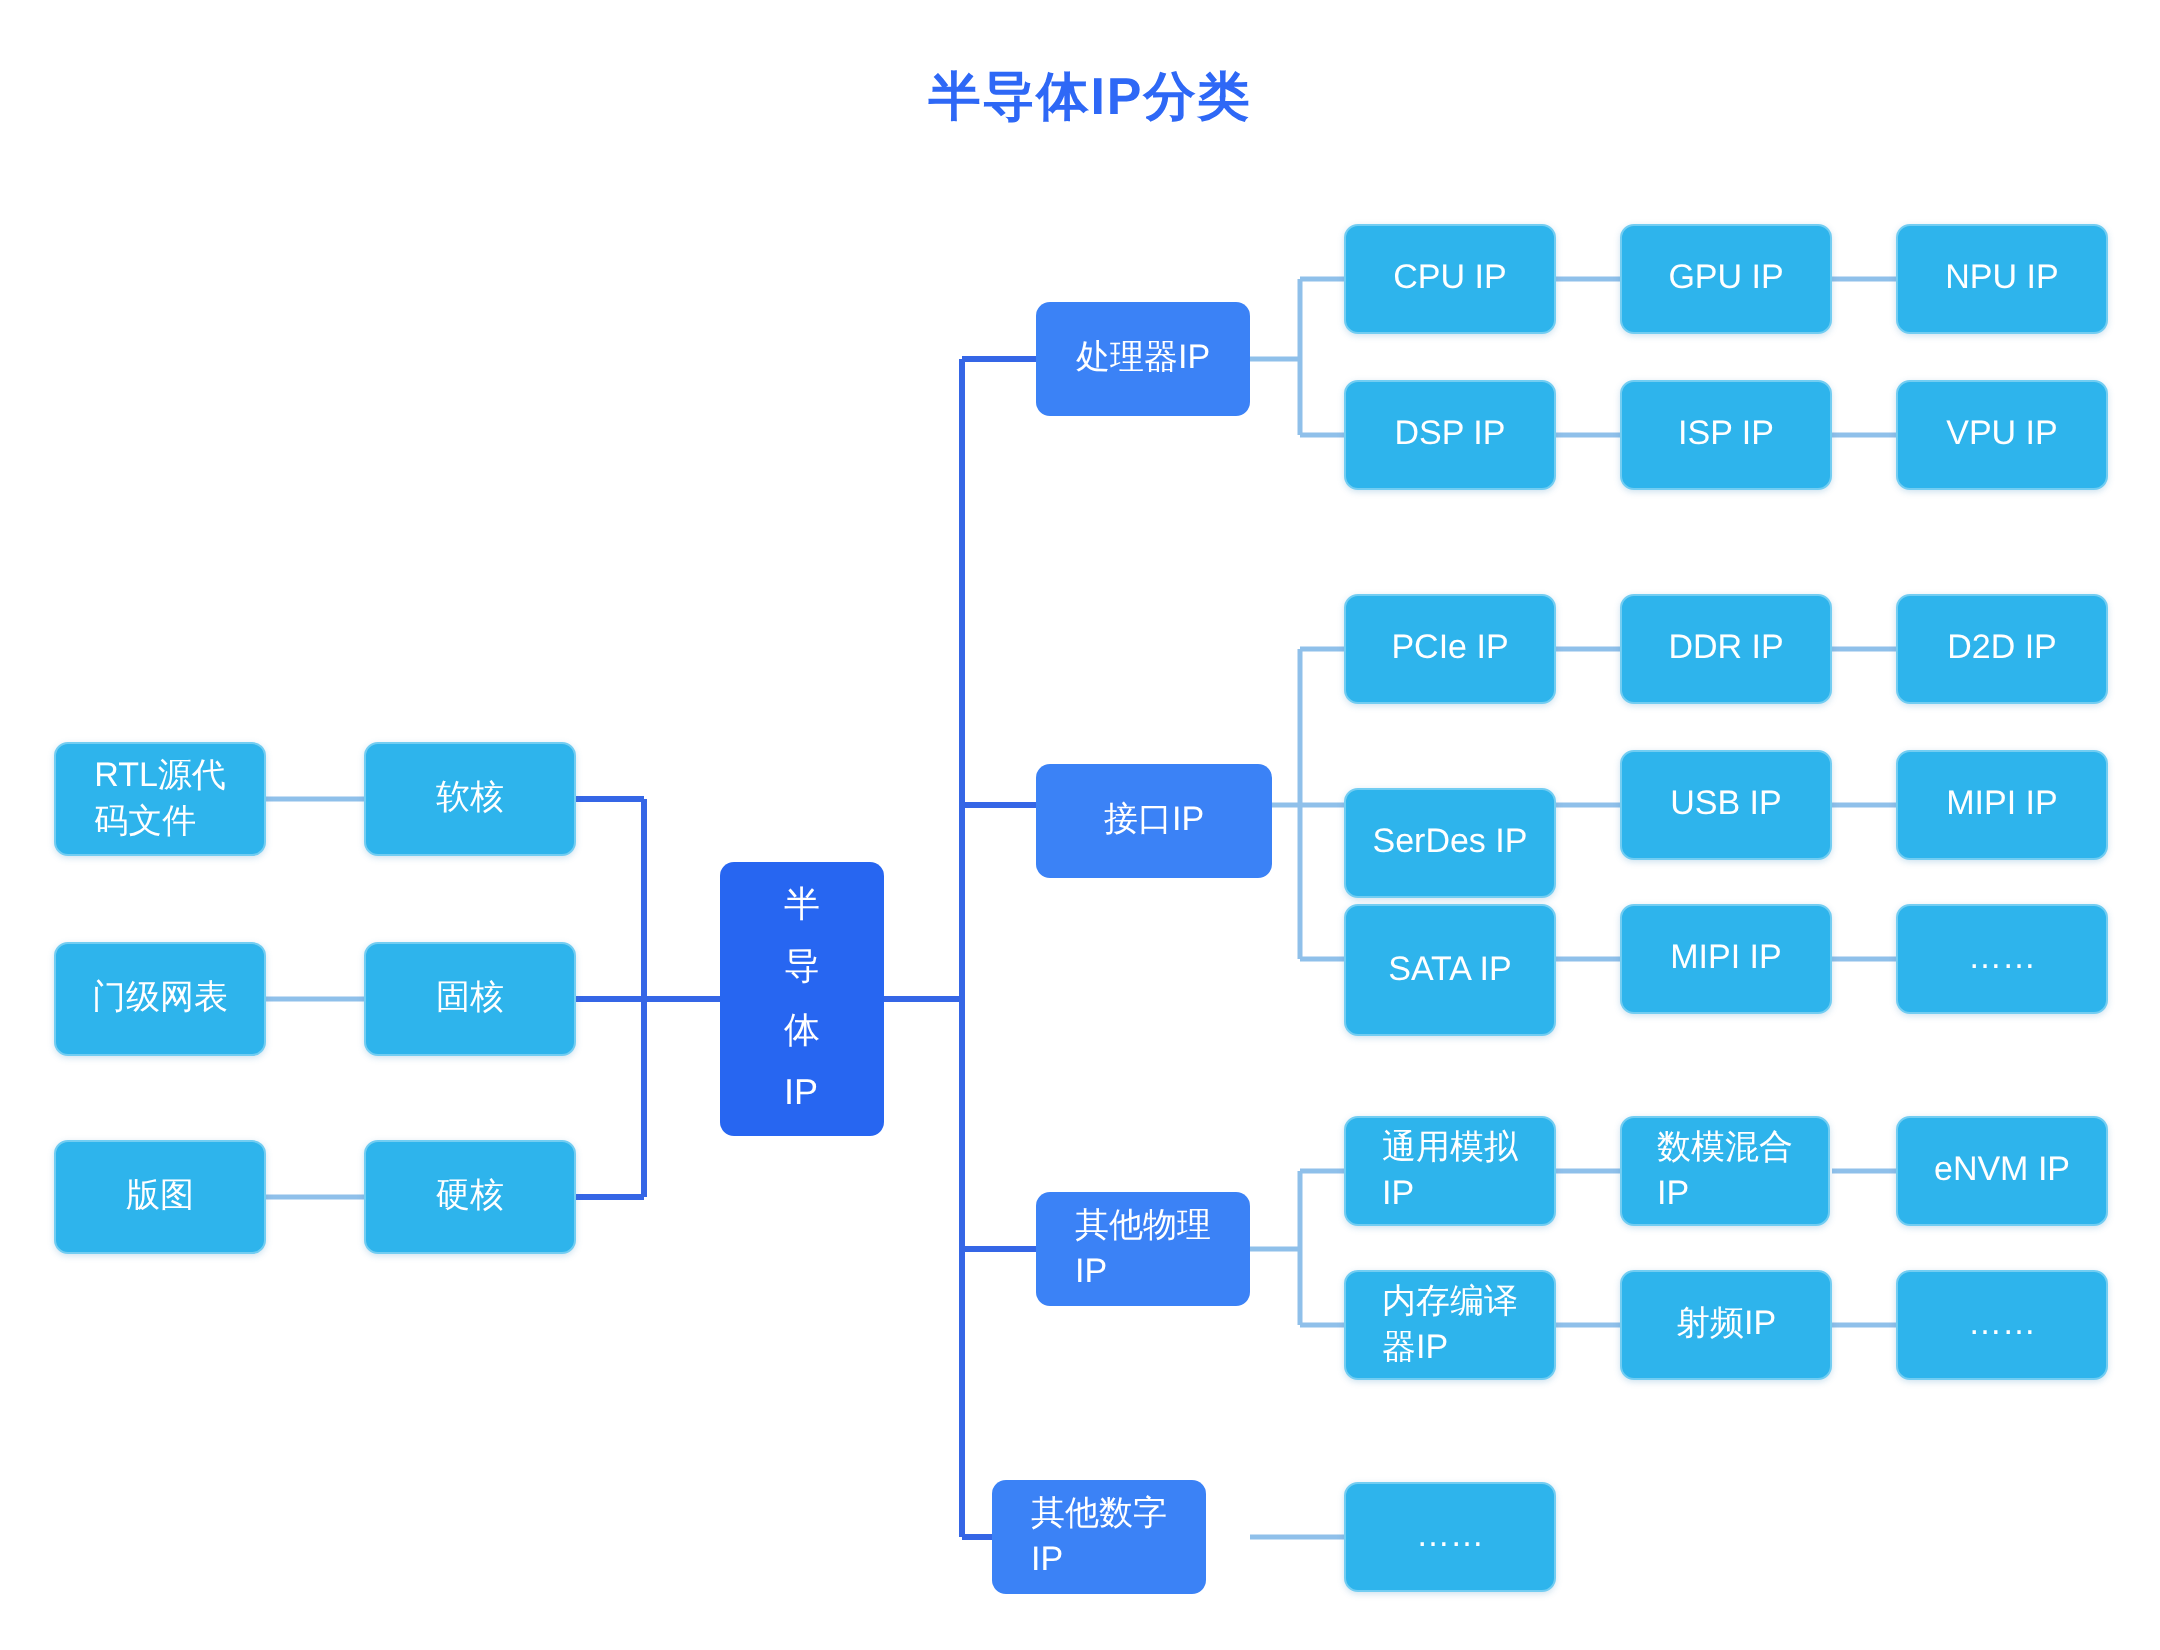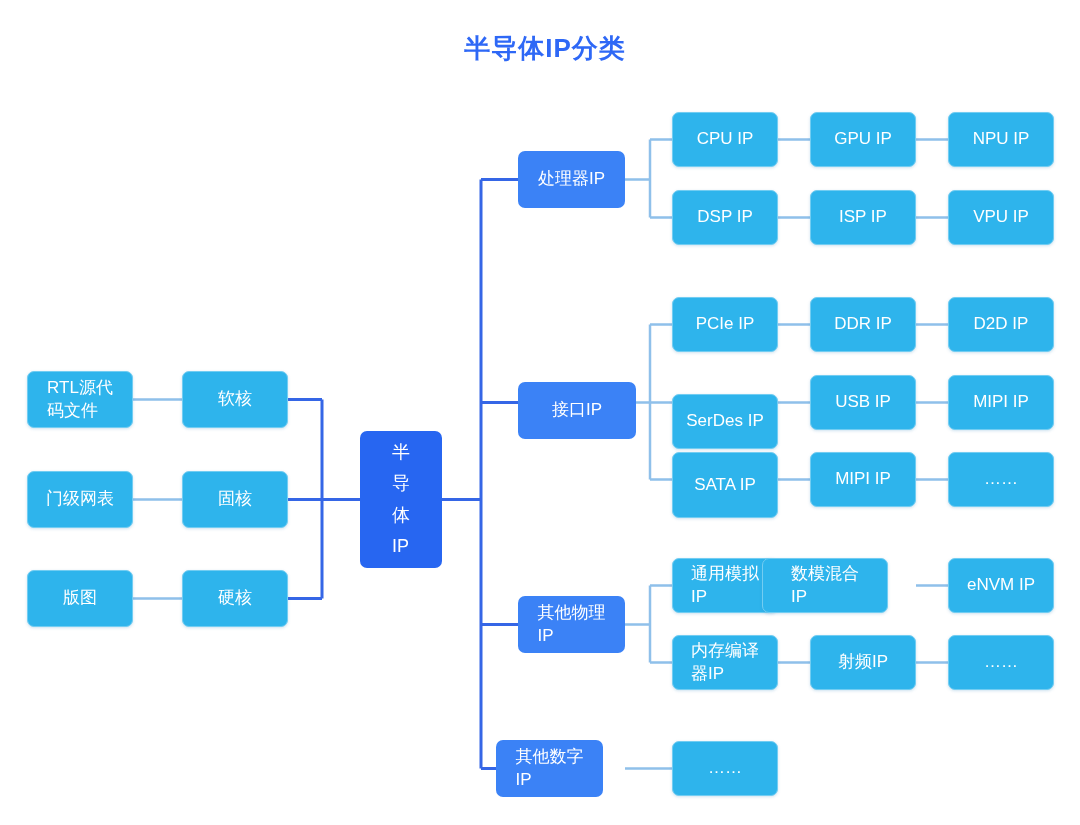--- a/index.html
+++ b/index.html
@@ -94,21 +94,21 @@
   <div class="box light-box" style="left:672px;top:394px;width:106px;height:55px">SerDes IP</div>
   <div class="box light-box" style="left:810px;top:375px;width:106px;height:55px">USB IP</div>
   <div class="box light-box" style="left:948px;top:375px;width:106px;height:55px">MIPI IP</div>
 
   <div class="box light-box" style="left:672px;top:452px;width:106px;height:66px">SATA IP</div>
   <div class="box light-box" style="left:810px;top:452px;width:106px;height:55px">MIPI IP</div>
   <div class="box light-box" style="left:948px;top:452px;width:106px;height:55px">……</div>
 
   <div class="box light-box" style="left:672px;top:558px;width:106px;height:55px">通用模拟
 IP</div>
-  <div class="box light-box" style="left:762px;top:558px;width:126px;height:55px">数模混合
+  <div class="box light-box" style="left:810px;top:558px;width:105px;height:55px">数模混合
 IP</div>
   <div class="box light-box" style="left:948px;top:558px;width:106px;height:55px">eNVM IP</div>
 
   <div class="box light-box" style="left:672px;top:635px;width:106px;height:55px">内存编译
 器IP</div>
   <div class="box light-box" style="left:810px;top:635px;width:106px;height:55px">射频IP</div>
   <div class="box light-box" style="left:948px;top:635px;width:106px;height:55px">……</div>
 
   <div class="box light-box" style="left:672px;top:741px;width:106px;height:55px">……</div>
 

